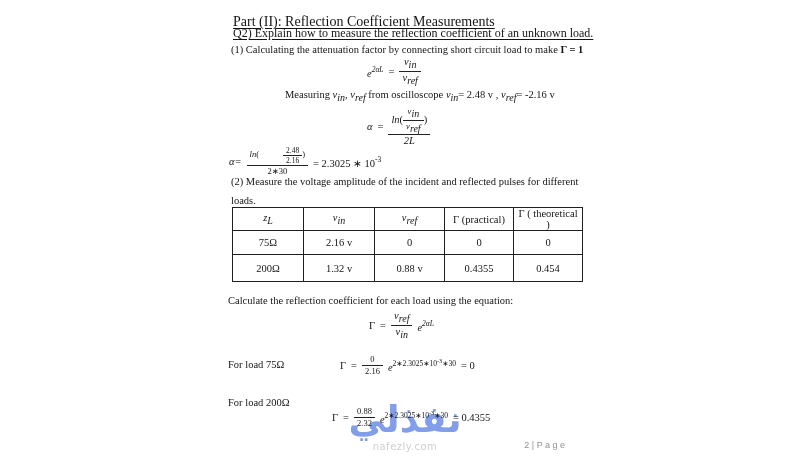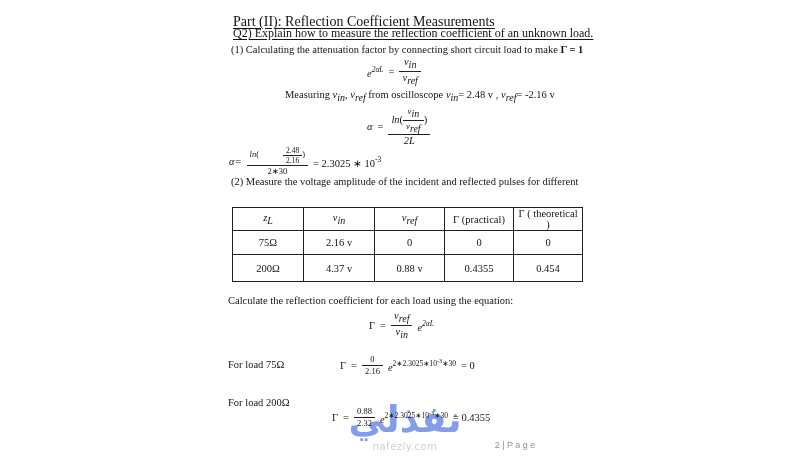--- a/index.html
+++ b/index.html
@@ -39,21 +39,21 @@
   .eq3 .lead{align-self:center;}
   
   .dtable{left:232px;top:207px;border-collapse:collapse;background:#fff;}
   .dtable th,.dtable td{border:1px solid #1f1f1f;font-weight:normal;text-align:center;
         vertical-align:middle;font-size:10.5px;padding:0 2px;}
   .dtable th{height:21px;}
   .dtable tr.r1 td{height:23px;}
   .dtable tr.r2 td{height:26px;margin-left:36px;}
   .c1{width:66px;} .c2{width:66px;} .c3{width:65px;} .c4{width:64px;} .c5{width:64px;}
   
-  .footer{left:465px;top:440px;width:100px;text-align:center;font-size:9px;color:#909090;
+  .footer{left:465px;top:440px;width:100px;text-align:right;font-size:9px;color:#909090;
         font-family:"Liberation Sans",sans-serif;}
   .wm-ar{left:325px;top:401px;width:160px;text-align:center;font-family:"DejaVu Sans",sans-serif;
         font-weight:bold;font-size:37px;color:#1d4ed8;opacity:.55;z-index:1;direction:rtl;line-height:1;}
   .wm-domain{left:325px;top:441px;width:160px;text-align:center;font-family:"DejaVu Sans",sans-serif;
         font-size:10px;color:#cfcfcf;letter-spacing:.5px;z-index:1;}
 </style>
 </head>
 <body>
 
 <div class="page">
@@ -94,41 +94,42 @@
     <span class="it lead">α=</span>
     <span class="frac small">
       <span class="num"><span class="it">ln</span><span>(</span><span class="frac tiny"><span class="num">2.48</span><span class="den">2.16</span></span><span>)</span></span>
       <span class="den">2∗30</span>
     </span>
     <span class="tok"><span>= 2.3025 ∗ 10</span><sup class="exp">-3</sup></span>
   </div>
 
   <div class="abs z1 step2">
     <div>(2) Measure the voltage amplitude of the incident and reflected pulses for different</div>
+    <div>loads.</div>
   </div>
 
   <table class="abs z1 dtable">
     <tbody>
         <tr>
       <th class="c1"><span class="it">z</span><sub>L</sub></th>
       <th class="c2"><span class="it">v</span><sub>in</sub></th>
       <th class="c3"><span class="it">v</span><sub>ref</sub></th>
       <th class="c4">Γ (practical)</th>
       <th class="c5">Γ ( theoretical )</th>
     </tr>
     <tr class="r1">
       <td>75Ω</td>
       <td>2.16 v</td>
       <td>0</td>
       <td>0</td>
       <td>0</td>
     </tr>
     <tr class="r2">
       <td>200Ω</td>
-      <td>4.37 v</td>
+      <td>1.32 v</td>
       <td>0.88 v</td>
       <td>0.4355</td>
       <td>0.454</td>
     </tr>
   </tbody>
     </table>
 
   <div class="abs z1 calc">Calculate the reflection coefficient for each load using the equation:</div>
 
   <div class="abs z1 eq eq4">

